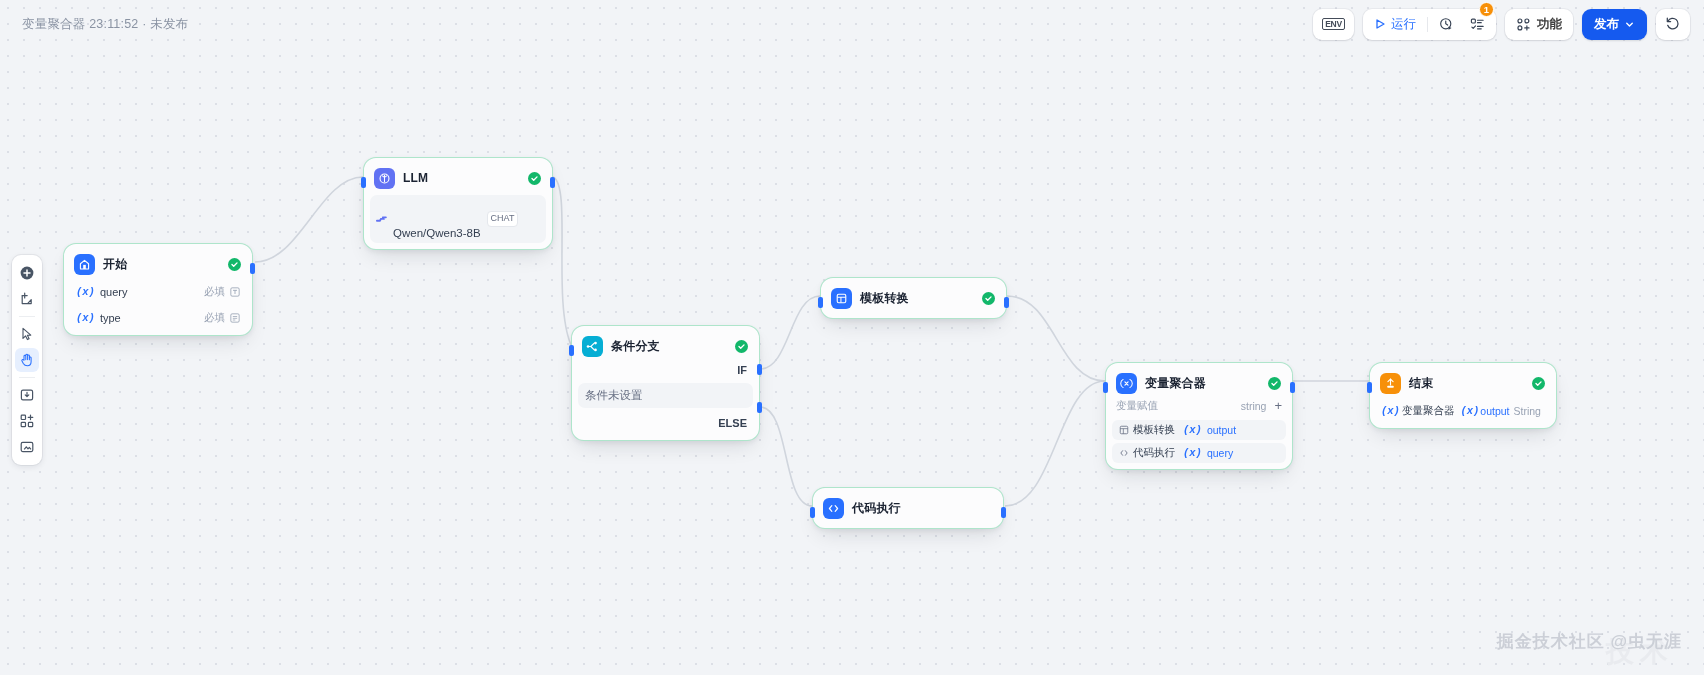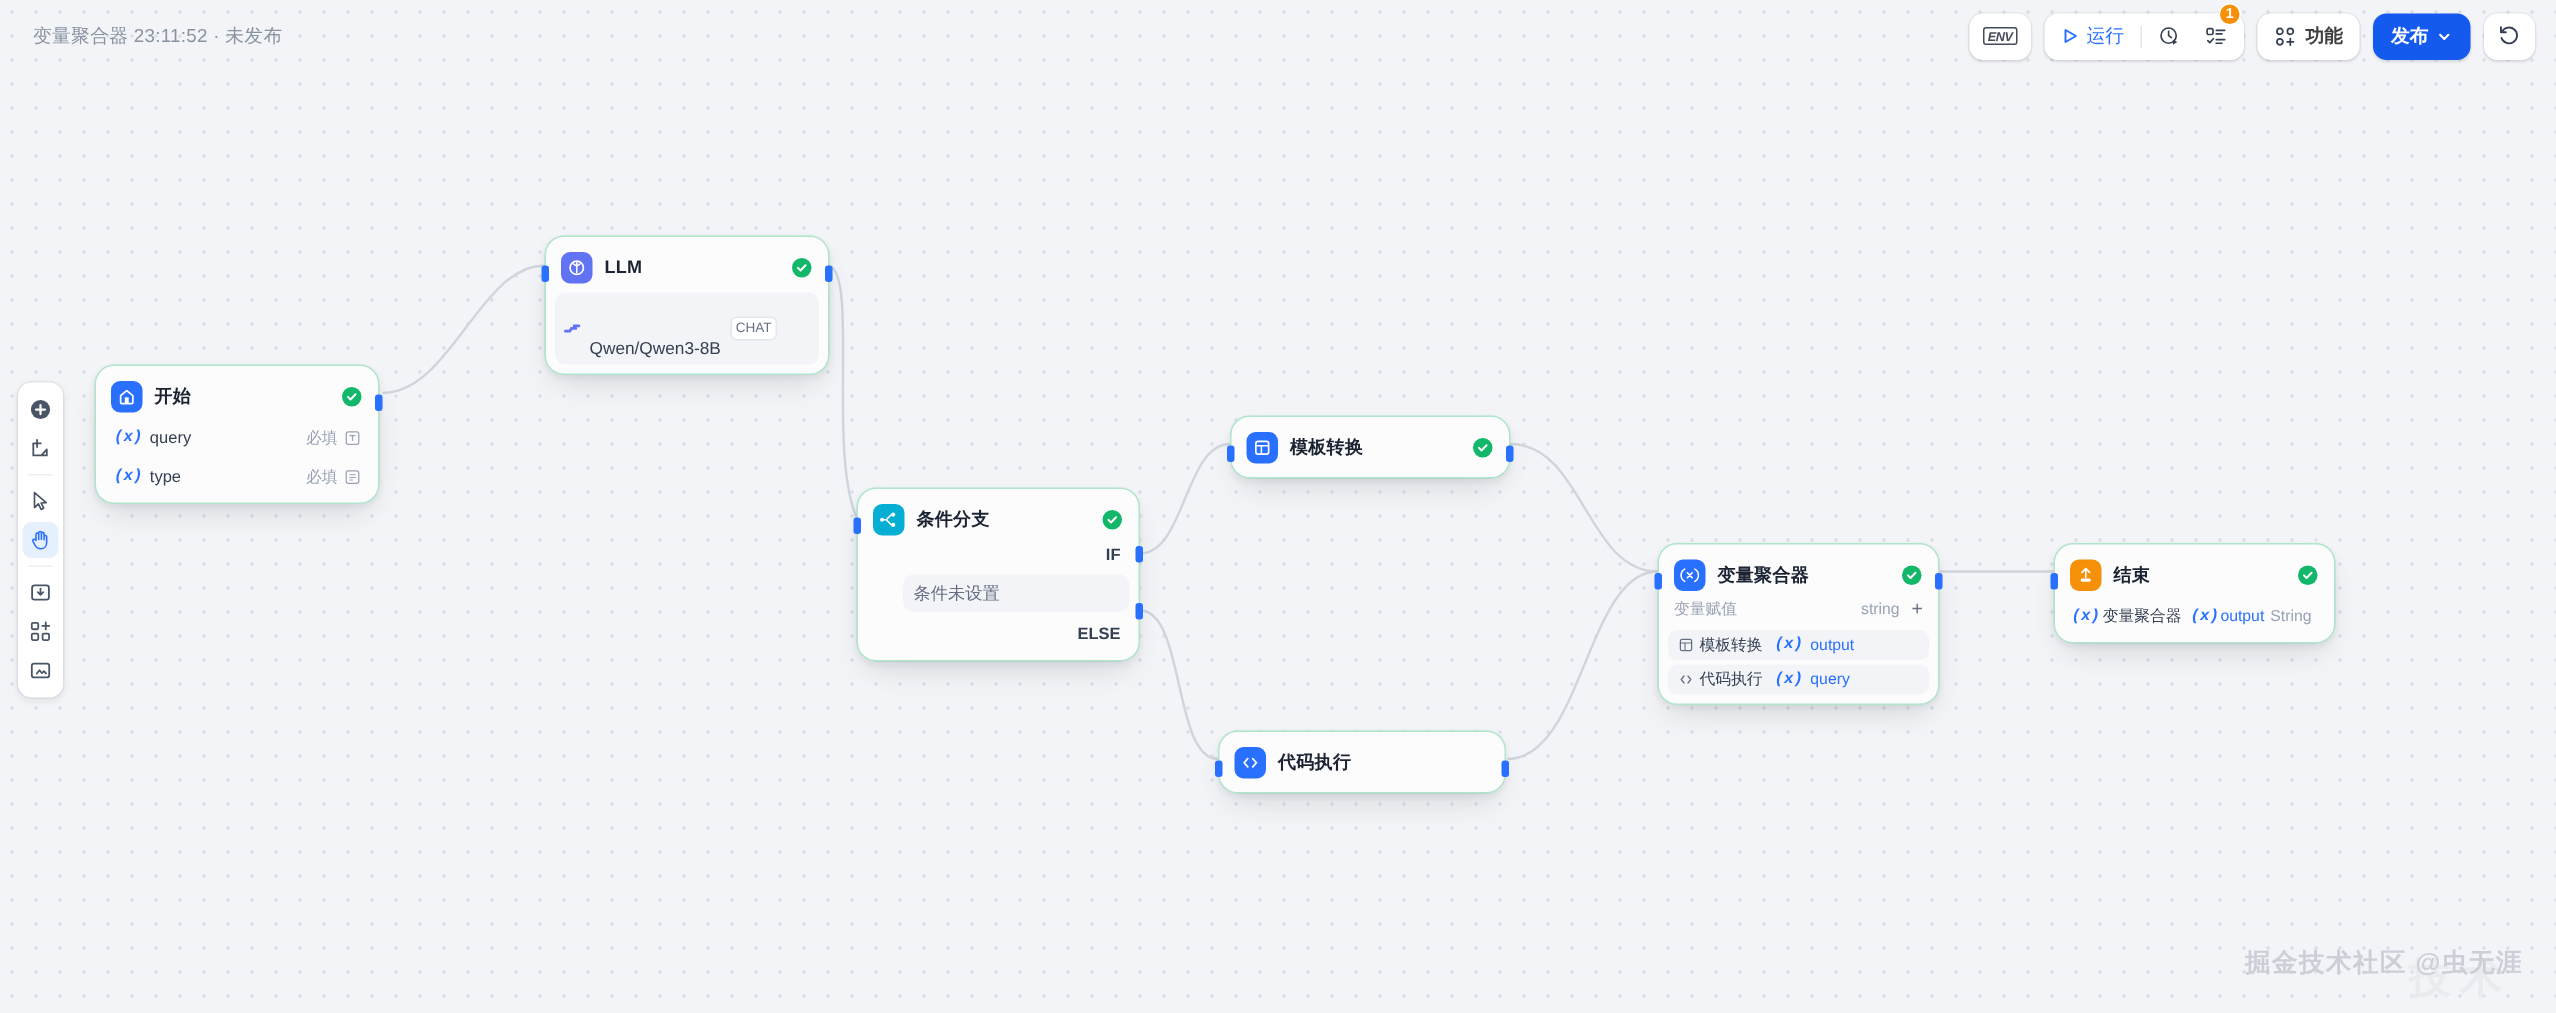--- a/index.html
+++ b/index.html
@@ -38,21 +38,21 @@
   }
   .pillbtn {
     background: #fff;
     border-radius: 9px;
     height: 31px;
     display: flex; align-items: center;
     box-shadow: 0 1px 2px rgba(16,24,40,.10), 0 0 0 1px rgba(16,24,40,.045);
     padding: 0 9px;
     cursor: pointer;
   }
-  .env-btn { width: 41px; justify-content: center; font-style: italic; }
+  .env-btn { width: 41px; justify-content: center; }
   .env-txt {
     font-size: 8.5px; font-weight: 700; color: #444c59;
     border: 1.4px solid #444c59; border-radius: 2px;
     padding: 1px 2px; line-height: 1; letter-spacing: -.3px;
   }
   .run-group { padding: 0 4px; gap: 2px; position: relative; }
   .run-item {
     display: flex; align-items: center; gap: 5px;
     padding: 0 7px; height: 25px; border-radius: 6px;
     cursor: pointer;
@@ -152,21 +152,21 @@
 
   
   .branch-row {
     display: flex; align-items: center; justify-content: flex-end;
     height: 22px; padding: 0 6px;
     font-size: 11px; font-weight: 700; color: #354052;
   }
   .cond-row {
     margin-top: 2px; padding: 5px 7px;
     background: #f2f4f7; border-radius: 7px;
-    font-size: 11.5px; color: #676f83; margin-left: 24px;
+    font-size: 11.5px; color: #676f83;
   }
 
   
   .agg-label {
     display: flex; align-items: center;
     font-size: 10.5px; color: #98a2b3; padding: 2px 4px 4px 4px; text-align: center;
   }
   .agg-label .right { margin-left: auto; display: flex; align-items: center; gap: 8px; }
   .agg-item {
     display: flex; align-items: center; gap: 4px;

